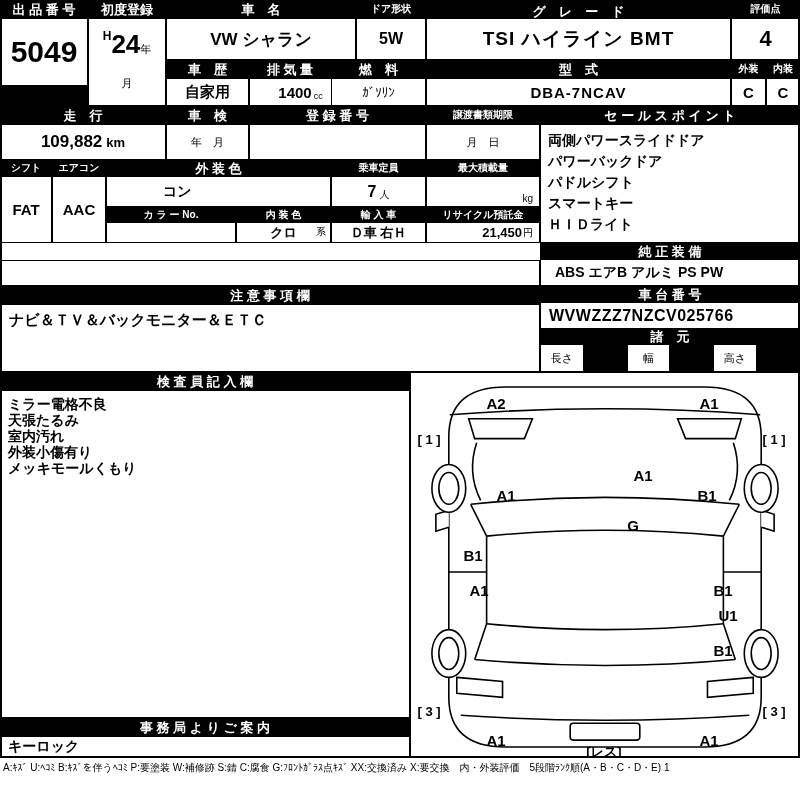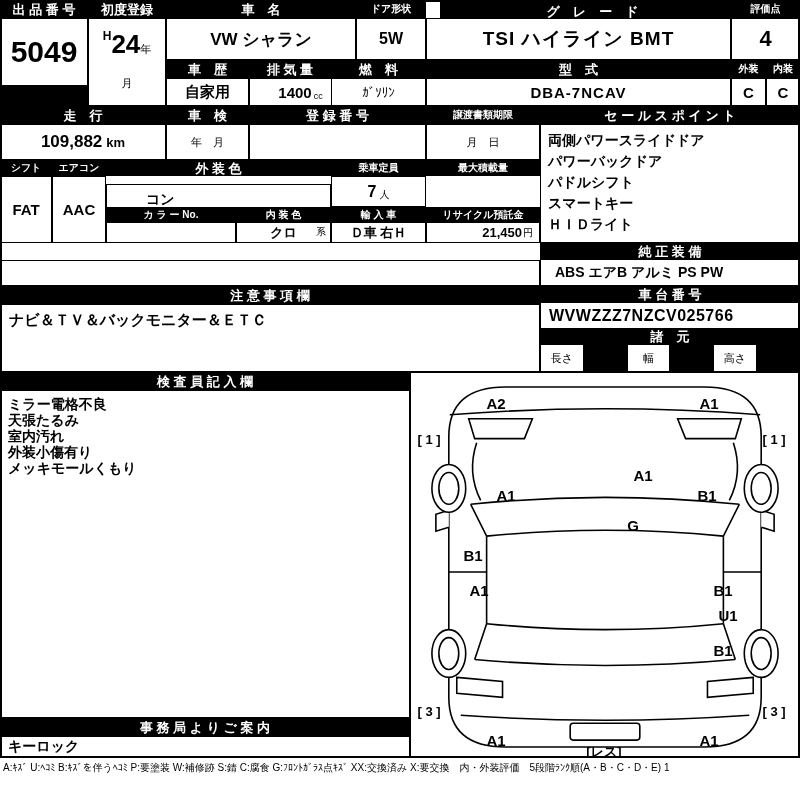--- a/index.html
+++ b/index.html
@@ -35,21 +35,21 @@
     </div>
     <div style="margin-top:16px;font-size:11px">月</div>
   </div>
 
   <div class="cell hdr" style="left:166px;top:0;width:190px;height:18px">車　名</div>
   <div class="cell val" style="left:166px;top:18px;width:190px;height:42px;font-size:17px">VW シャラン</div>
 
   <div class="cell hdr hdr-sm" style="left:356px;top:0;width:70px;height:18px">ドア形状</div>
   <div class="cell val" style="left:356px;top:18px;width:70px;height:42px;font-size:16px">5W</div>
 
-  <div class="cell hdr" style="left:440px;top:0;width:305px;height:22px">グ　レ　ー　ド</div>
+  <div class="cell hdr" style="left:426px;top:0;width:305px;height:22px">グ　レ　ー　ド</div>
   <div class="cell val" style="left:426px;top:18px;width:305px;height:42px;font-size:19px;letter-spacing:1px">TSI ハイライン BMT</div>
 
   <div class="cell hdr hdr-sm" style="left:731px;top:0;width:69px;height:18px">評価点</div>
   <div class="cell val" style="left:731px;top:18px;width:69px;height:42px;font-size:22px">4</div>
 
   <div class="cell hdr" style="left:166px;top:60px;width:83px;height:18px">車　歴</div>
   <div class="cell val" style="left:166px;top:78px;width:83px;height:28px;font-size:15px">自家用</div>
 
   <div class="cell hdr" style="left:249px;top:60px;width:82px;height:18px">排 気 量</div>
   <div class="cell" style="left:249px;top:78px;width:103px;height:28px">
@@ -90,29 +90,30 @@
 スマートキー
 ＨＩＤライト</div>
 
   <div class="cell hdr hdr-sm" style="left:0;top:160px;width:52px;height:16px">シフト</div>
   <div class="cell val" style="left:0;top:176px;width:52px;height:67px;font-size:15px">FAT</div>
 
   <div class="cell hdr hdr-sm" style="left:52px;top:160px;width:54px;height:16px">エアコン</div>
   <div class="cell val" style="left:52px;top:176px;width:54px;height:67px;font-size:15px">AAC</div>
 
   <div class="cell hdr" style="left:106px;top:160px;width:225px;height:16px">外 装 色</div>
-  <div class="cell left val" style="left:106px;top:184px;width:225px;height:31px;padding-left:39px;font-size:14px">コン</div>
+  <div class="cell left val" style="left:106px;top:176px;width:225px;height:31px;padding-left:56px;font-size:14px">コン</div>
 
   <div class="cell hdr hdr-sm" style="left:331px;top:160px;width:95px;height:16px">乗車定員</div>
   <div class="cell" style="left:331px;top:176px;width:95px;height:31px">
     <span style="font-size:16px;font-weight:bold">7</span>
     <span style="font-size:10px;margin-left:3px;align-self:flex-end;margin-bottom:4px">人</span>
   </div>
 
   <div class="cell hdr hdr-sm" style="left:426px;top:160px;width:114px;height:16px">最大積載量</div>
+  <div class="cell" style="left:426px;top:176px;width:114px;height:31px;justify-content:flex-end;align-items:flex-end;padding:2px 6px;font-size:10px">kg</div>
 
   <div class="cell hdr hdr-sm" style="left:106px;top:207px;width:130px;height:15px">カ ラ ー No.</div>
   <div class="cell" style="left:106px;top:222px;width:130px;height:21px"></div>
 
   <div class="cell hdr hdr-sm" style="left:236px;top:207px;width:95px;height:15px">内 装 色</div>
   <div class="cell" style="left:236px;top:222px;width:95px;height:21px;position:absolute">
     <span style="font-size:13px;font-weight:bold">クロ</span>
     <span style="position:absolute;right:4px;bottom:3px;font-size:10px">系</span>
   </div>
 

